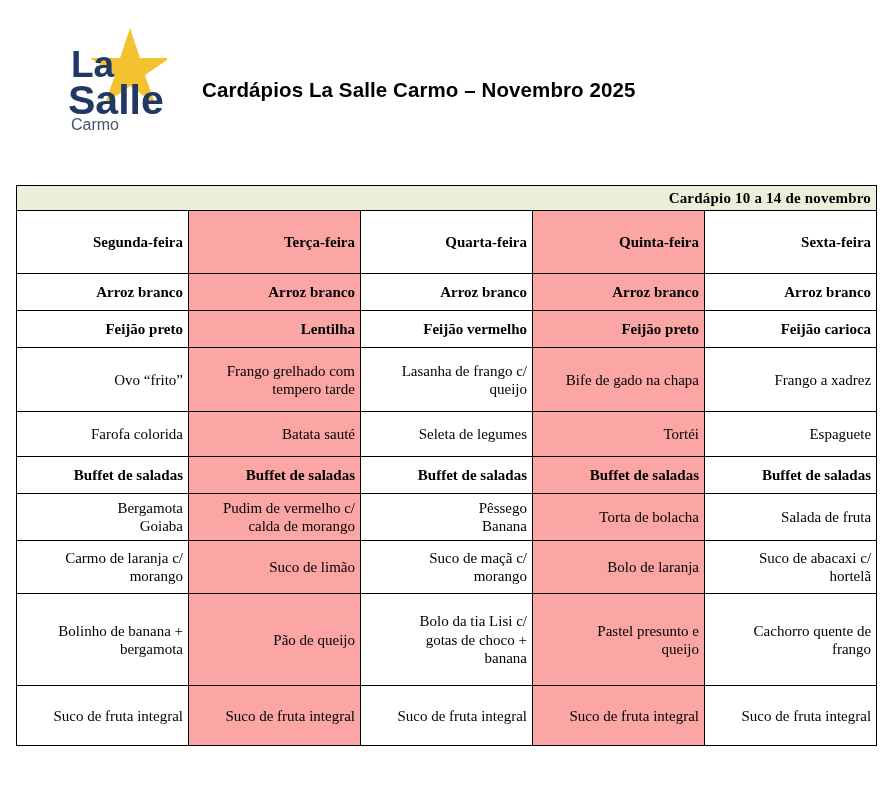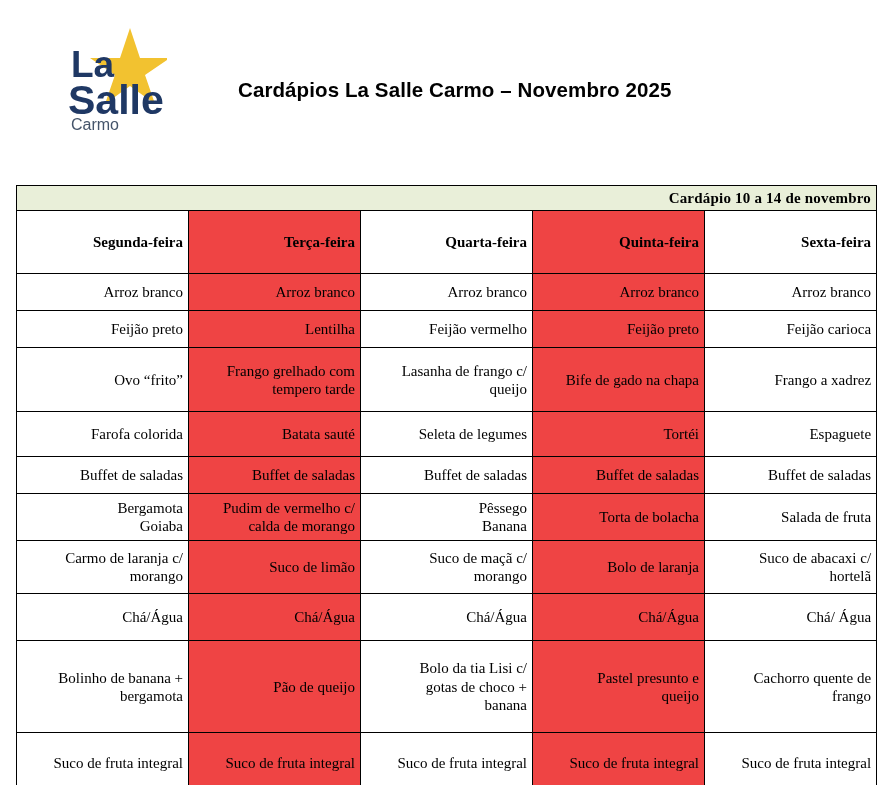--- a/index.html
+++ b/index.html
@@ -36,21 +36,20 @@
   .page-title {
     position: absolute;
     left: 202px;
     top: 78px;
     font-family: "Liberation Sans", "DejaVu Sans", sans-serif;
     font-weight: bold;
     font-size: 20.5px;
     letter-spacing: 0.1px;
     color: #000000;
     white-space: nowrap;
-    margin-left: 36px;
   }
 
   
   .menu-table-wrap {
     position: absolute;
     left: 16px;
     top: 185px;
     width: 860px;
   }
 
@@ -84,24 +83,24 @@
 
   
   td.day-header {
     font-weight: bold;
     font-size: 15.5px;
     height: 56px;
     padding: 4px 5px;
   }
 
   
-  td.tinted { background: #ef4444; }
-
-  
-  tr.r-line td { height: 30px; }
+  td.tinted { background: #fca5a5; }
+
+  
+  tr.r-line td { height: 30px; font-weight: bold; }
   tr.r-tall td { height: 57px; }
   tr.r-mid td  { height: 38px; }
   tr.r-dessert td { height: 40px; }
   tr.r-juice td { height: 46px; }
   tr.r-drink td { height: 40px; }
   tr.r-snack td { height: 85px; }
   tr.r-snackjuice td { height: 53px; }
 
   .cell-lines { display: block; }
   .cell-lines span { display: block; }
@@ -338,47 +337,20 @@
               <span>Bolo de laranja</span>
             </span>
           </td>
           <td>
             <span class="cell-lines">
               <span>Suco de abacaxi c/</span>
               <span>hortelã</span>
             </span>
           </td>
         </tr>
-        <tr class="r-drink">
-          <td>
-            <span class="cell-lines">
-              <span>Chá/Água</span>
-            </span>
-          </td>
-          <td class="tinted">
-            <span class="cell-lines">
-              <span>Chá/Água</span>
-            </span>
-          </td>
-          <td>
-            <span class="cell-lines">
-              <span>Chá/Água</span>
-            </span>
-          </td>
-          <td class="tinted">
-            <span class="cell-lines">
-              <span>Chá/Água</span>
-            </span>
-          </td>
-          <td>
-            <span class="cell-lines">
-              <span>Chá/ Água</span>
-            </span>
-          </td>
-        </tr>
 
 
       <tr class="r-snack">
           <td>
             <span class="cell-lines">
               <span>Bolinho de banana +</span>
               <span>bergamota</span>
             </span>
           </td>
           <td class="tinted">

